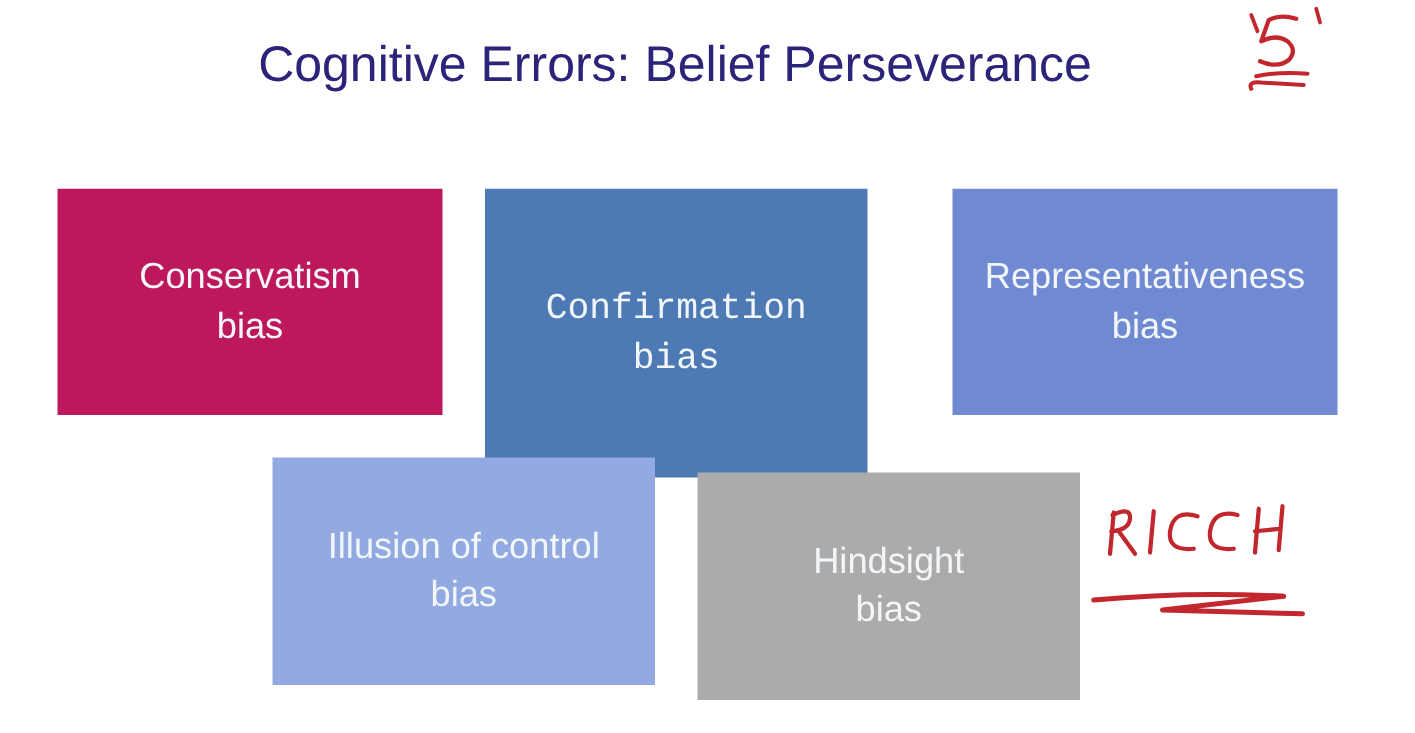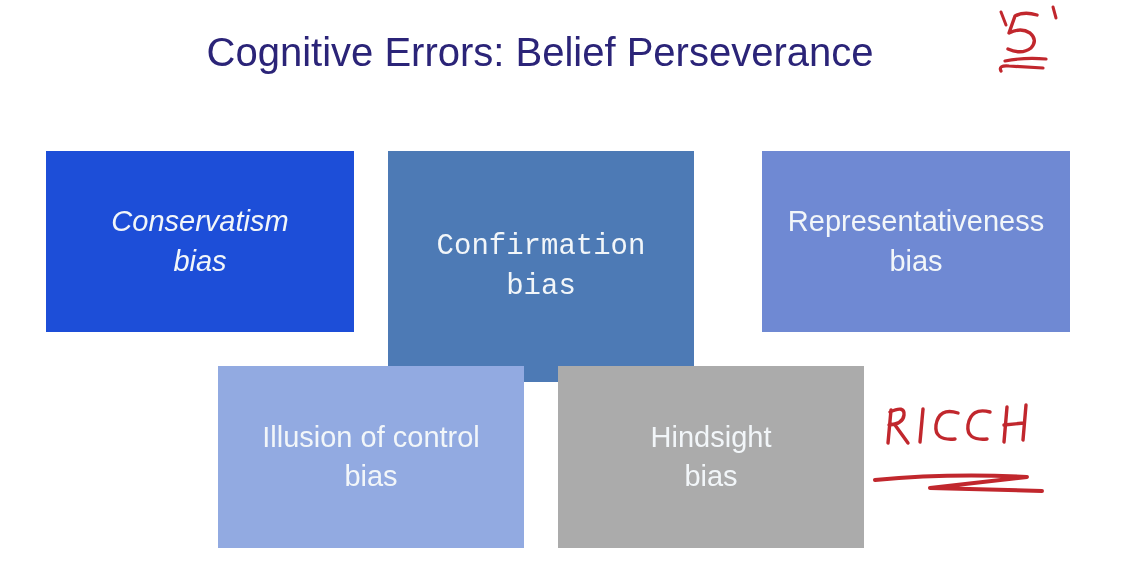--- a/index.html
+++ b/index.html
@@ -53,29 +53,29 @@
     fill: none;
     stroke-linecap: round;
     stroke-linejoin: round;
   }
 </style>
 </head>
 <body style="background: rgb(255, 255, 255);">
 
 <h1 class="title">Cognitive Errors: Belief Perseverance</h1>
 
-<div class="box b1" style="background: #1d4ed8; font-style: italic;">Conservatism
+<div class="box b1" style="background: #be185d;">Conservatism
 bias</div>
 <div class="box b2" style="background: rgb(77, 122, 181);">Confirmation
 bias</div>
 <div class="box b3" style="background: rgb(111, 137, 211); margin-left: 36px;">Representativeness
 bias</div>
 <div class="box b4" style="background: rgb(146, 170, 225);">Illusion of control
 bias</div>
-<div class="box b5" style="background: rgb(171, 171, 171);">Hindsight
+<div class="box b5" style="background: rgb(171, 171, 171); margin-top: 12px;">Hindsight
 bias</div>
 
 <svg class="anno anno-grade" width="80" height="100" viewBox="0 0 80 100" role="img" aria-label="'5'">
   <path class="ink" stroke-width="3" d="M13 10 L18 23"></path>
   <path class="ink" stroke-width="3.4" d="M49 13 Q36 9 27 14 L21 31 Q33 25 42 31 Q50 38 43 46 Q34 53 20 47"></path>
   <path class="ink" stroke-width="3" d="M65 5 L68 16"></path>
   <path class="ink" stroke-width="3.2" d="M17 59 Q37 55 58 57"></path>
   <path class="ink" stroke-width="3.2" d="M13 69 Q10 63 21 64 L55 66"></path>
 </svg>
 

